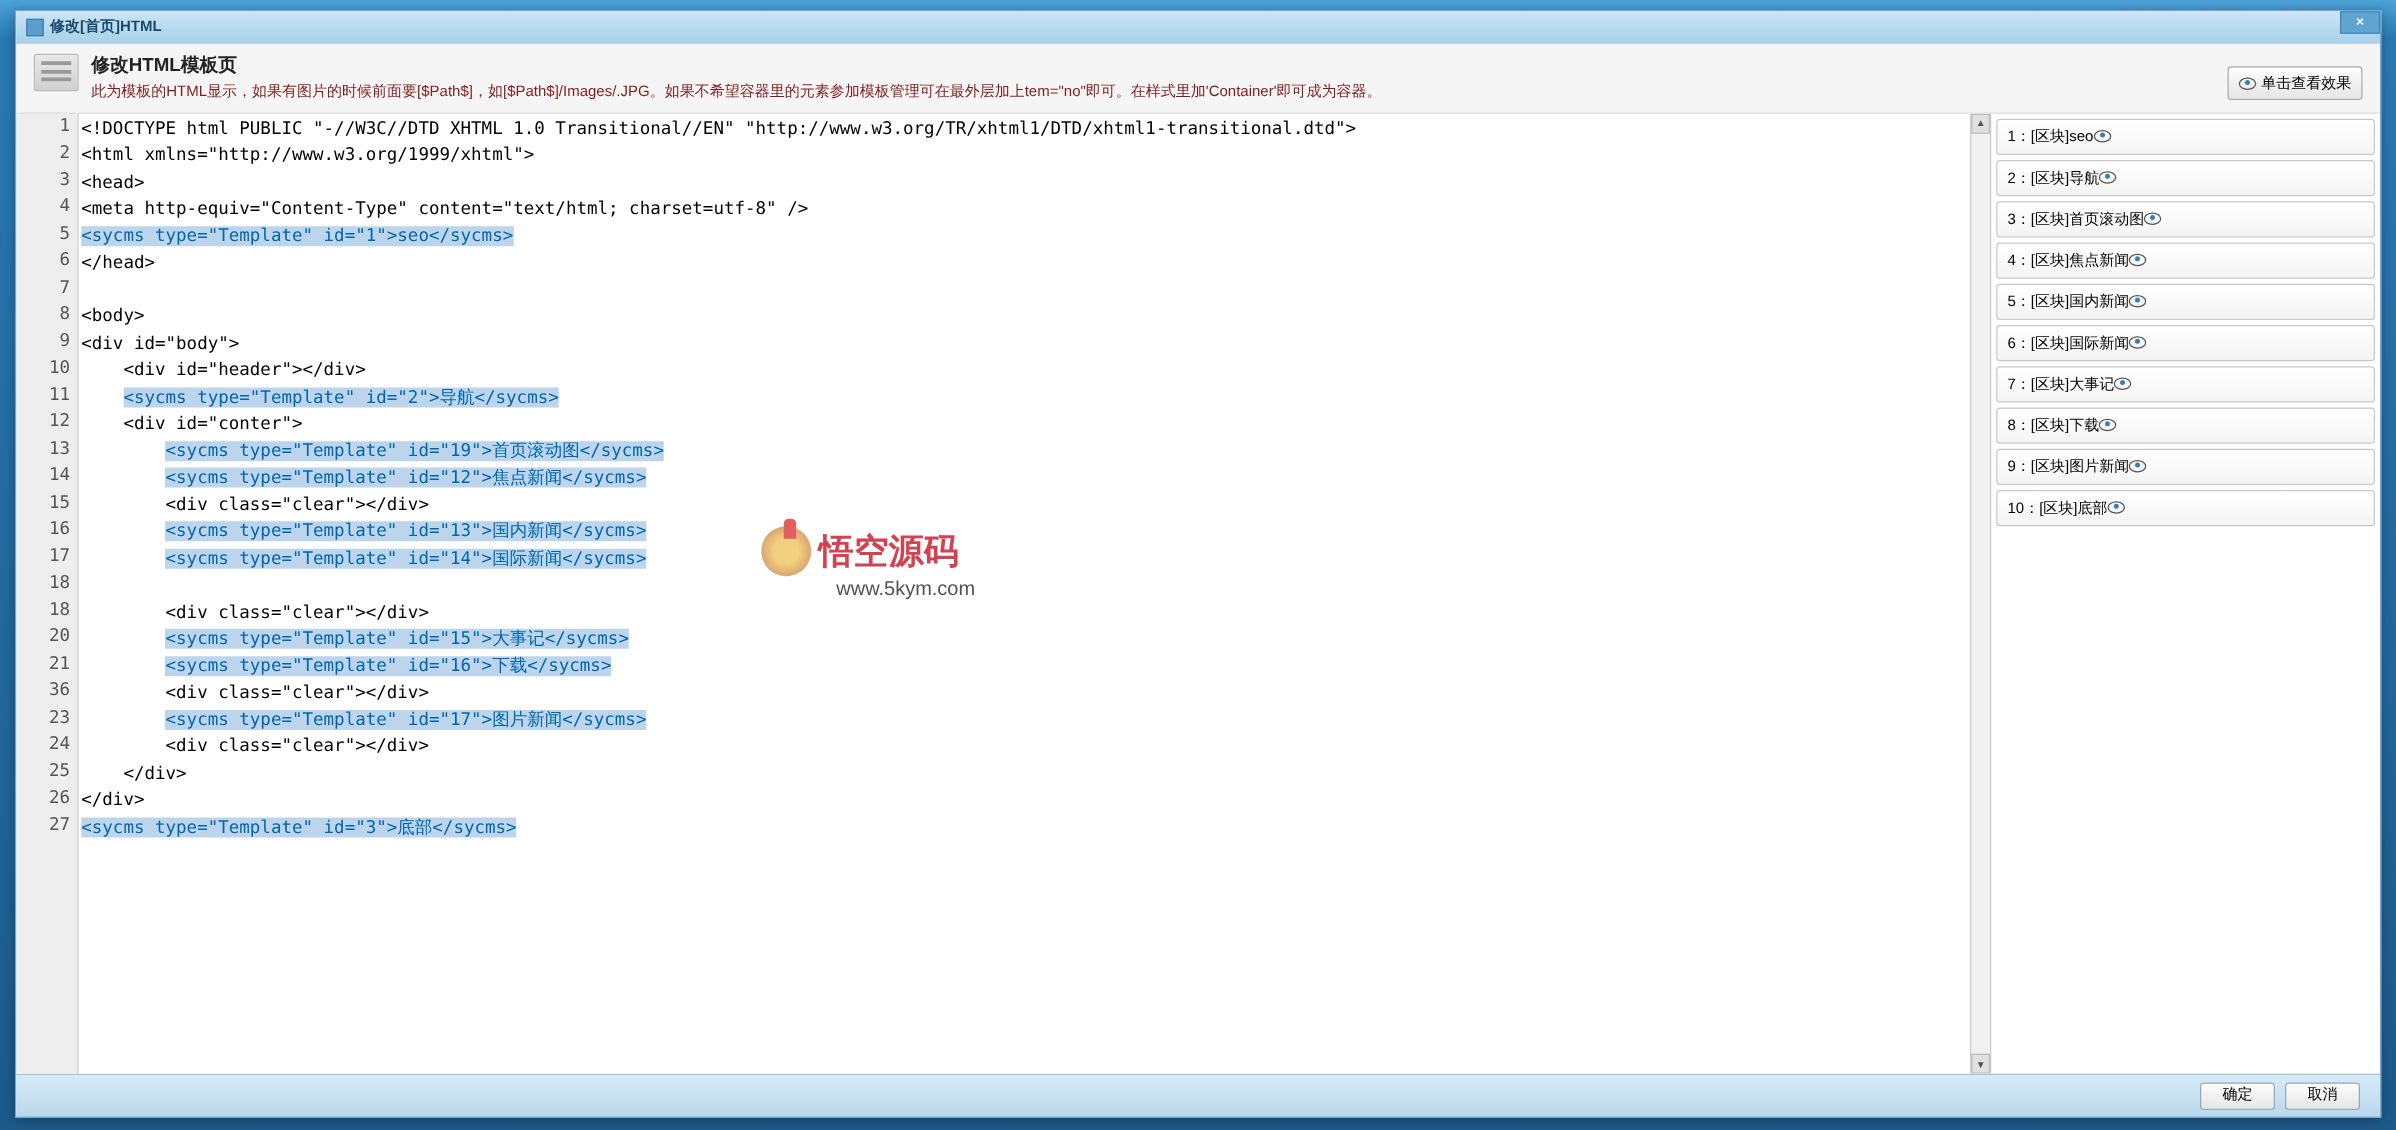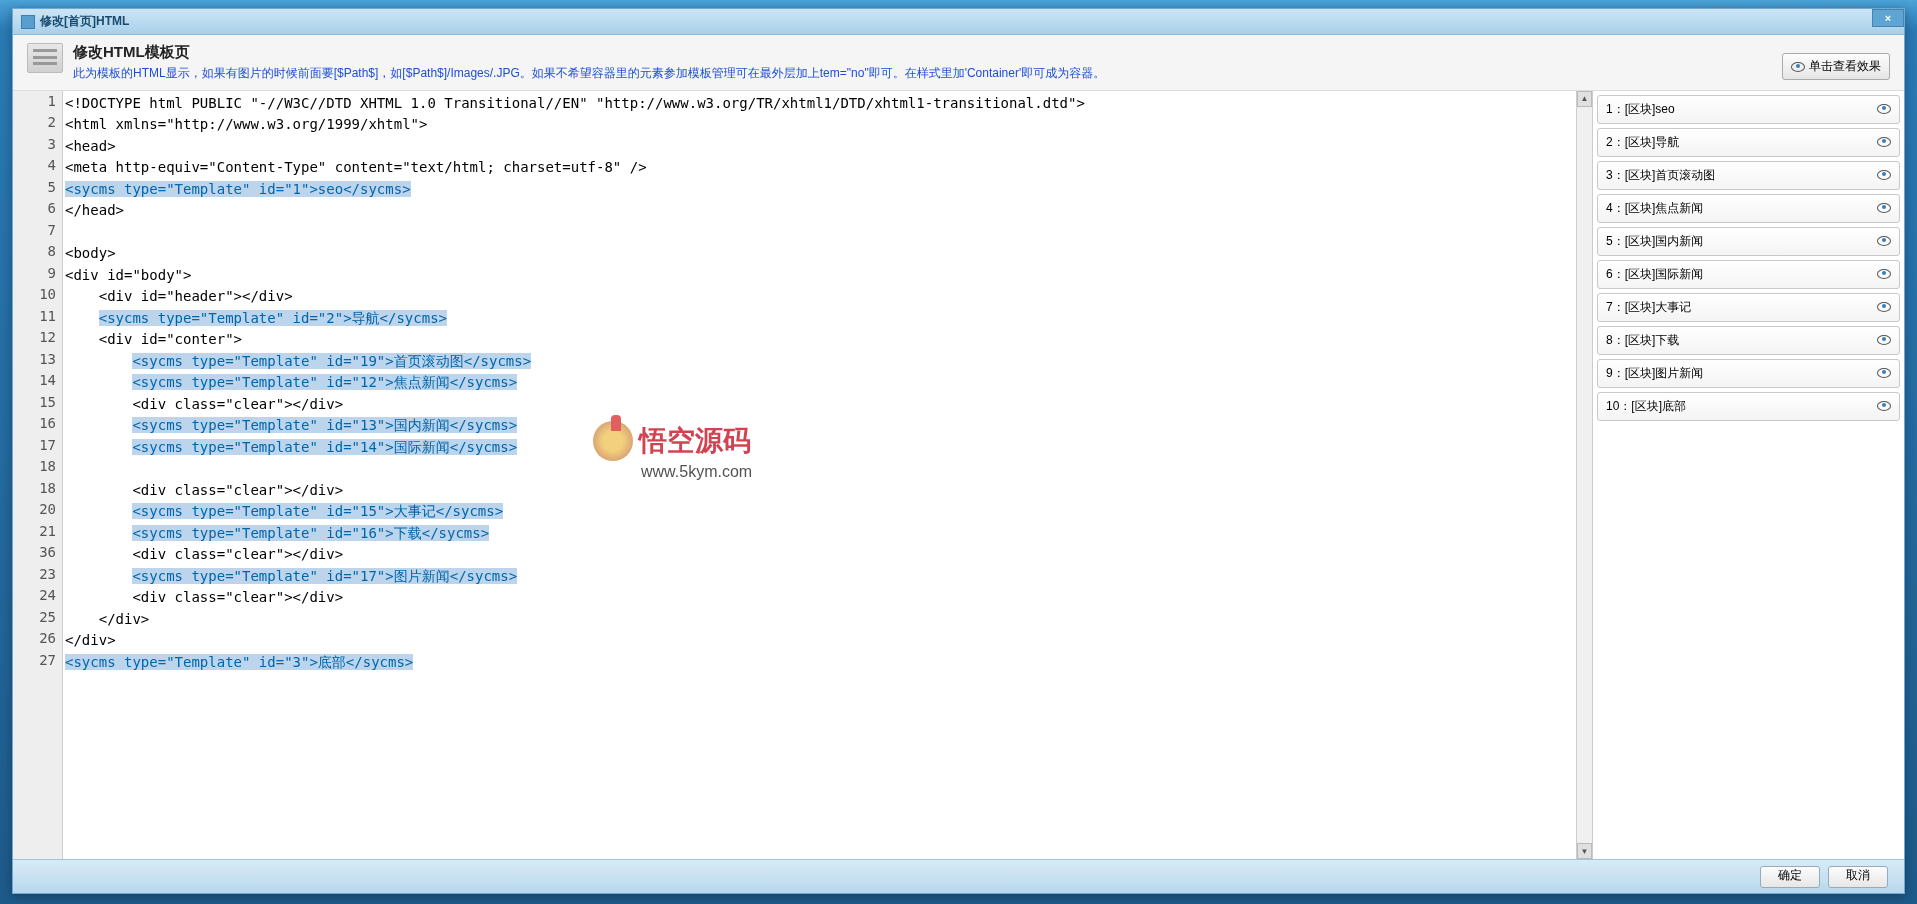--- a/index.html
+++ b/index.html
@@ -12,45 +12,45 @@
 .titlebar{height:26px;background:linear-gradient(180deg,#cce5f5,#a8d0ea);border-bottom:1px solid #8cbcdc;display:flex;align-items:center;padding:0 4px 0 8px;position:relative}
 .title-icon{width:14px;height:14px;background:#5a9ece;border:1px solid #3a7eb4;margin-right:5px}
 .titlebar-text{font-size:12px;color:#1a4a6e;font-weight:bold}
 .close-btn{position:absolute;right:0;top:0;width:32px;height:18px;background:#5fa5d4;border:1px solid #4485b4;color:#fff;display:flex;align-items:center;justify-content:center;cursor:pointer;font-size:11px;font-weight:bold}
 .infobar{padding:8px 14px;background:#f5f5f5;border-bottom:1px solid #ddd;display:flex;align-items:flex-start;gap:10px;position:relative}
 .info-icon{width:36px;height:30px;background:linear-gradient(180deg,#e8e8e8,#d0d0d0);border:1px solid #bbb;border-radius:2px;flex-shrink:0;position:relative}
 .info-icon::before{content:"";position:absolute;top:5px;left:5px;right:5px;height:3px;background:#999}
 .info-icon::after{content:"";position:absolute;top:12px;left:5px;right:5px;height:3px;background:#999;box-shadow:0 6px 0 #999}
 .info-text{flex:1}
 .info-title{font-size:15px;font-weight:bold;color:#222;margin-bottom:3px}
-.info-desc{font-size:12px;color:#1d4ed8;line-height:1.4}
+.info-desc{font-size:12px;color:#7f1d1d;line-height:1.4}
 .preview-btn{position:absolute;right:14px;top:18px;padding:4px 8px;background:linear-gradient(180deg,#fdfdfd,#e6e6e6);border:1px solid #aaa;border-radius:3px;cursor:pointer;display:flex;align-items:center;gap:4px;font-size:12px}
 .eye-icon{width:14px;height:10px;border:1px solid #555;border-radius:60%;position:relative;display:inline-block}
 .eye-icon::after{content:"";position:absolute;top:1px;left:4px;width:4px;height:4px;background:#3a7eb4;border-radius:50%}
 .content{flex:1;display:flex;overflow:hidden}
 .editor-wrap{flex:1;display:flex;overflow:hidden;position:relative;border-right:1px solid #ccc}
 .gutter{width:50px;background:#eee;border-right:1px solid #ccc;padding-top:2px}
 .gutter div{height:21.5px;text-align:right;padding-right:6px;color:#555;font-family:Consolas,monospace;font-size:14px}
 .code{flex:1;background:#fff;padding:2px 0 0 2px;font-family:SimSun,Consolas,monospace;font-size:14px;overflow:hidden;white-space:pre;position:relative}
 .code-line{height:21.5px;line-height:21.5px}
 .txt{color:#000}
 .hl{background:#bcd5ec;color:#06a}
 .scrollbar-v{position:absolute;right:0;top:0;bottom:0;width:16px;background:#f0f0f0;border-left:1px solid #ccc}
 .scroll-up,.scroll-down{height:16px;background:#e0e0e0;border:1px solid #bbb;display:flex;align-items:center;justify-content:center;font-size:8px;color:#555;cursor:pointer}
 .scroll-down{position:absolute;bottom:0;left:0;right:0}
 .sidebar{width:311px;padding:4px;overflow-y:auto}
-.block-item{border:1px solid #c8c8c8;border-radius:3px;padding:5px 8px;margin-bottom:4px;background:linear-gradient(180deg,#fff,#f4f4f4);display:flex;align-items:center;justify-content:space-between;cursor:pointer;font-size:12px}
+.block-item{border:1px solid #c8c8c8;border-radius:3px;padding:5px 8px;margin-bottom:4px;background:linear-gradient(180deg,#fff,#f4f4f4);display:flex;align-items:center;justify-content:flex-start;cursor:pointer;font-size:12px}
 .footer{height:34px;background:linear-gradient(180deg,#d8ebf7,#b8d8ec);border-top:1px solid #9fc5de;display:flex;align-items:center;justify-content:flex-end;padding-right:16px;gap:8px}
 .btn{width:60px;height:22px;background:linear-gradient(180deg,#fdfdfd,#e6e6e6);border:1px solid #9ab;border-radius:3px;cursor:pointer;font-size:12px;display:flex;align-items:flex-start;justify-content:center}
-.watermark{position:absolute;top:330px;left:580px;pointer-events:none;opacity:.85}
+.watermark{position:absolute;top:330px;left:596px;pointer-events:none;opacity:.85}
 .wm-text{display:flex;align-items:center;gap:6px}
 .wm-monkey{width:40px;height:40px;background:radial-gradient(circle,#f2c868 35%,#d4985a 70%);border-radius:50%;position:relative}
 .wm-monkey::before{content:"";position:absolute;top:-6px;left:18px;width:10px;height:16px;background:#d44;border-radius:4px 4px 0 0}
 .wm-chars{font-size:28px;font-weight:bold;color:#c23;font-family:"Microsoft YaHei"}
-.wm-url{font-size:16px;color:#333;font-family:Arial;margin-left:48px;margin-top:2px}
+.wm-url{font-size:16px;color:#333;font-family:Arial;margin-left:60px;margin-top:2px}
 </style>
 </head>
 <body>
 
 <div class="bg-top">
   <span class="bg-logo">sycms</span>
   <div class="bg-menu">
     <span>生成模板</span>
     <span>生成后台</span>
     <span>生成模板</span>

